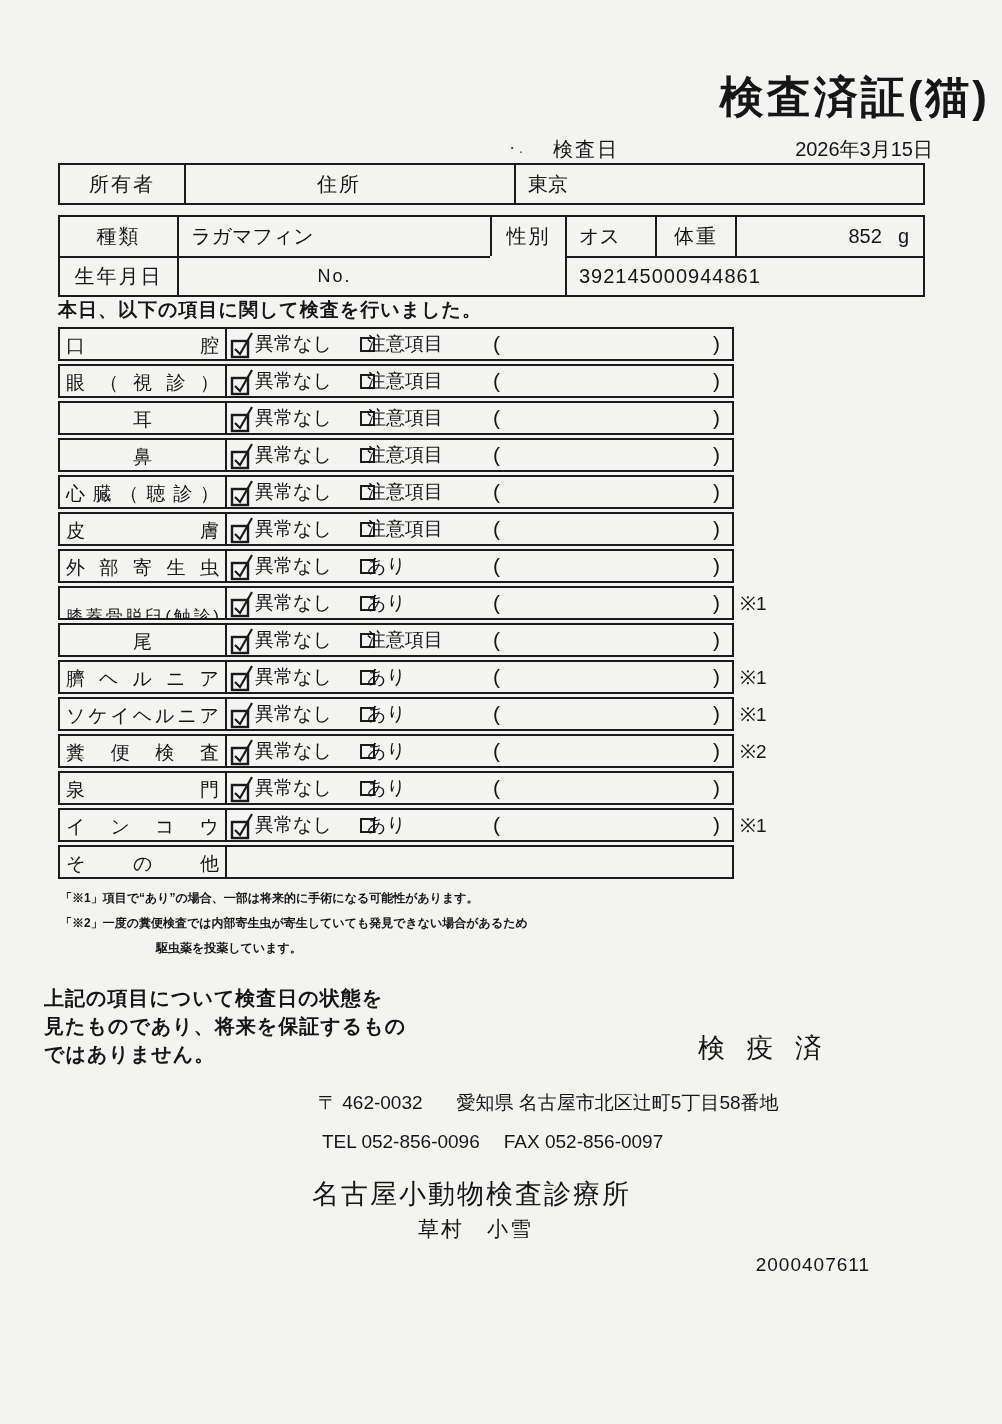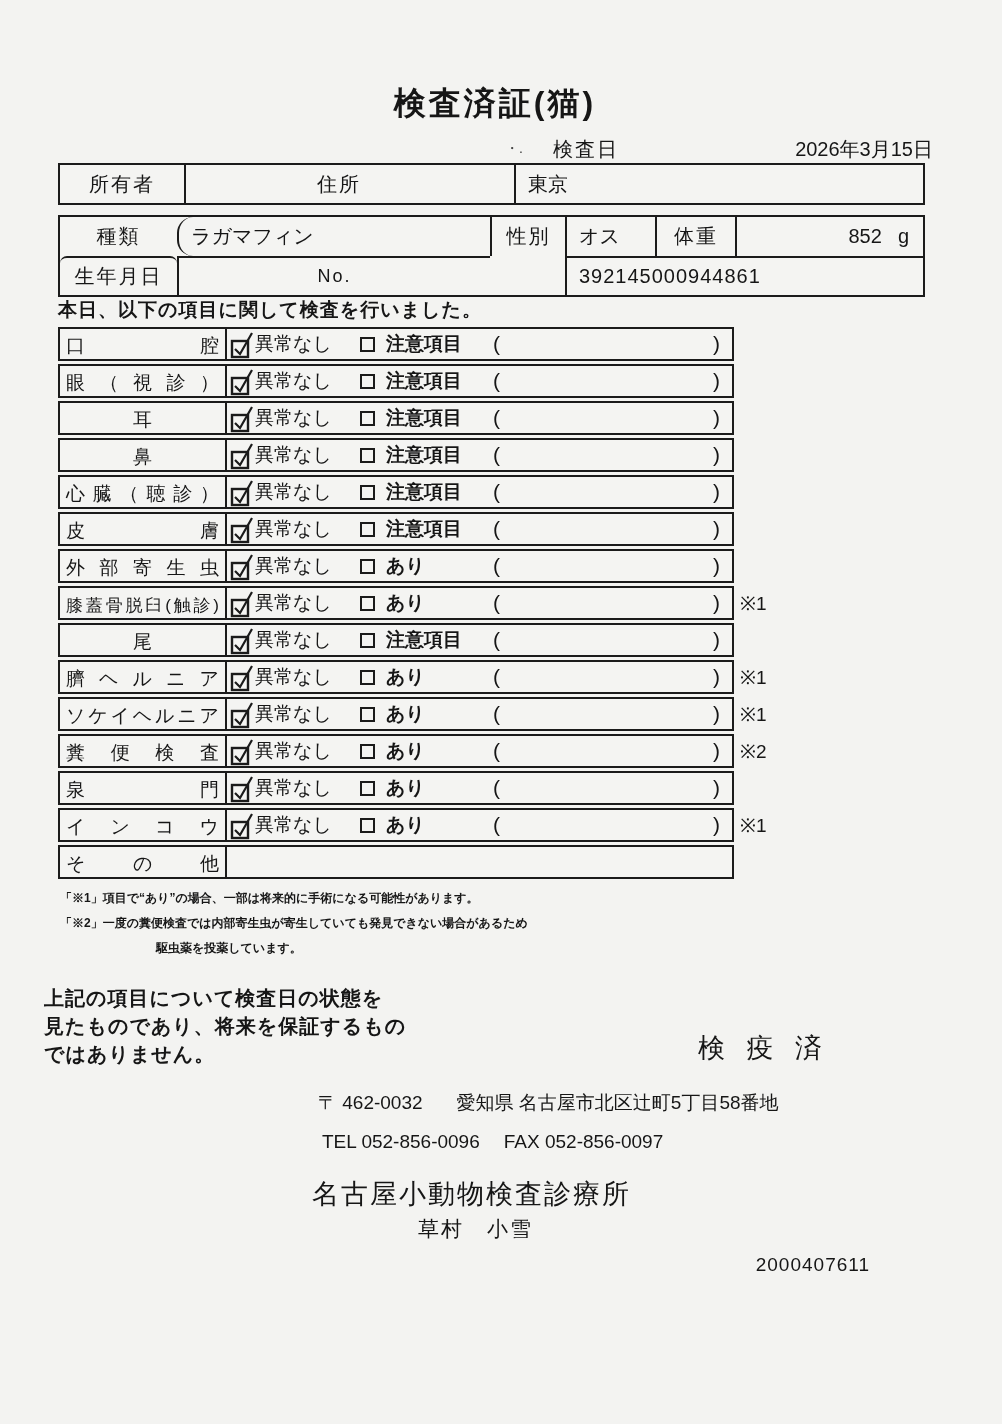--- a/index.html
+++ b/index.html
@@ -8,46 +8,46 @@
     background:#e9e9e7;
     font-family:"Liberation Sans",sans-serif;
     color:#161616;
   }
   .page{
     position:relative;width:1002px;height:1424px;
     background:#f3f3f1;overflow:hidden;
   }
   
   .title{
-    position:absolute;top:82px;left:0;width:990px;
-    text-align:center;font-size:32px;font-weight:bold;
+    position:absolute;top:68px;left:0;width:990px;
+    text-align:right;font-size:44px;font-weight:bold;
     letter-spacing:3px;
   }
   .date-line{
     position:absolute;top:136px;left:505px;width:428px;height:26px;
     display:flex;align-items:center;font-size:20px;font-weight:500;
   }
   .date-line .dot{font-size:14px;color:#3a3a3a;}
   .date-line .dlabel{margin-left:30px;letter-spacing:2px;}
   .date-line .dvalue{margin-left:auto;font-size:20px;}
   
   .hdr{position:absolute;left:58px;width:867px;border:2px solid #1b1b1b;background:#f4f4f2;box-sizing:border-box;}
   .hdr .cell{display:flex;align-items:center;font-size:20px;box-sizing:border-box;overflow:hidden;white-space:nowrap;}
   .hdr .lab{justify-content:center;letter-spacing:2px;}
   .hdr .val{padding-left:12px;}
   .tableA{top:163px;height:42px;display:grid;grid-template-columns:102px 330px 75px 1fr;}
   .tableA .cell{border-left:2px solid #1b1b1b;height:38px;margin-left:22px;}
   .tableA .cell:first-child{border-left:none;}
   .tableB{top:215px;height:82px;display:grid;grid-template-columns:117px 313px 75px 90px 80px 1fr;grid-template-rows:39px 39px;}
   .tableB .cell{border-left:2px solid #1b1b1b;border-top:2px solid #1b1b1b;}
   .tableB .r1{border-top:none;}
-  .tableB .c1{border-left:none;border-radius:7px;}
+  .tableB .c1{border-left:none;}
   .weight-val{justify-content:flex-end;padding-right:14px;gap:16px;}
   .no-val{letter-spacing:1px;font-size:21px;}
-  .breed-val{font-size:17px;border-radius:16px;}
+  .breed-val{font-size:17px;}
   
   .statement{position:absolute;top:297px;left:58px;font-size:19px;font-weight:bold;letter-spacing:1px;}
   
   .itable{position:absolute;top:327px;left:58px;width:676px;}
   .irow{
     position:relative;height:34px;margin-bottom:3px;
     border:2px solid #1b1b1b;background:#f4f4f2;box-sizing:border-box;
     display:flex;
   }
   .item{
@@ -57,21 +57,21 @@
   }
   .item.justify{text-align:justify;text-align-last:justify;text-justify:inter-character;}
   .item.center{text-align:center;}
   .rest{position:relative;flex:1;}
   .cb-checked{position:absolute;left:3px;top:1px;width:26px;height:30px;}
   .cb-empty{
     position:absolute;left:133px;top:8px;width:15px;height:15px;
     border:2px solid #1b1b1b;box-sizing:border-box;background:transparent;
   }
   .lbl1{position:absolute;left:28px;top:50%;transform:translateY(-50%);font-size:19px;font-weight:500;}
-  .lbl2{position:absolute;left:159px;top:50%;transform:translateY(-50%);font-size:19px;font-weight:700;}
+  .lbl2{position:absolute;left:140px;top:50%;transform:translateY(-50%);font-size:19px;font-weight:400;}
   .paren-open{position:absolute;left:266px;top:50%;transform:translateY(-50%);font-size:21px;}
   .paren-close{position:absolute;right:12px;top:50%;transform:translateY(-50%);font-size:21px;}
   .note{
     position:absolute;left:calc(100% + 8px);top:50%;transform:translateY(-50%);
     font-size:19px;font-weight:500;white-space:nowrap;
   }
   
   .footnotes{position:absolute;top:886px;left:60px;font-size:12px;font-weight:700;line-height:25px;}
   .footnotes .indent{padding-left:96px;}
   
@@ -228,21 +228,21 @@
         <span class="lbl1">異常なし</span>
         <span class="cb-empty"></span>
         <span class="lbl2">あり</span>
         <span class="paren-open">(</span>
         <span class="paren-close">)</span>
       </div>
       <span class="note"></span>
     </div>
 
     <div class="irow">
-      <div class="item justify" style="font-size:17px;padding-top:6px;">膝蓋骨脱臼(触診)</div>
+      <div class="item justify" style="font-size:17px;padding-top:17px;">膝蓋骨脱臼(触診)</div>
       <div class="rest">
         <svg class="cb-checked" viewBox="0 0 26 30">
             <rect x="2" y="11" width="16" height="16" fill="none" stroke="#1b1b1b" stroke-width="2.4"></rect>
             <path d="M5 19 L10 24 L22 3" fill="none" stroke="#1b1b1b" stroke-width="2.2"></path>
           </svg>
         <span class="lbl1">異常なし</span>
         <span class="cb-empty"></span>
         <span class="lbl2">あり</span>
         <span class="paren-open">(</span>
         <span class="paren-close">)</span>

